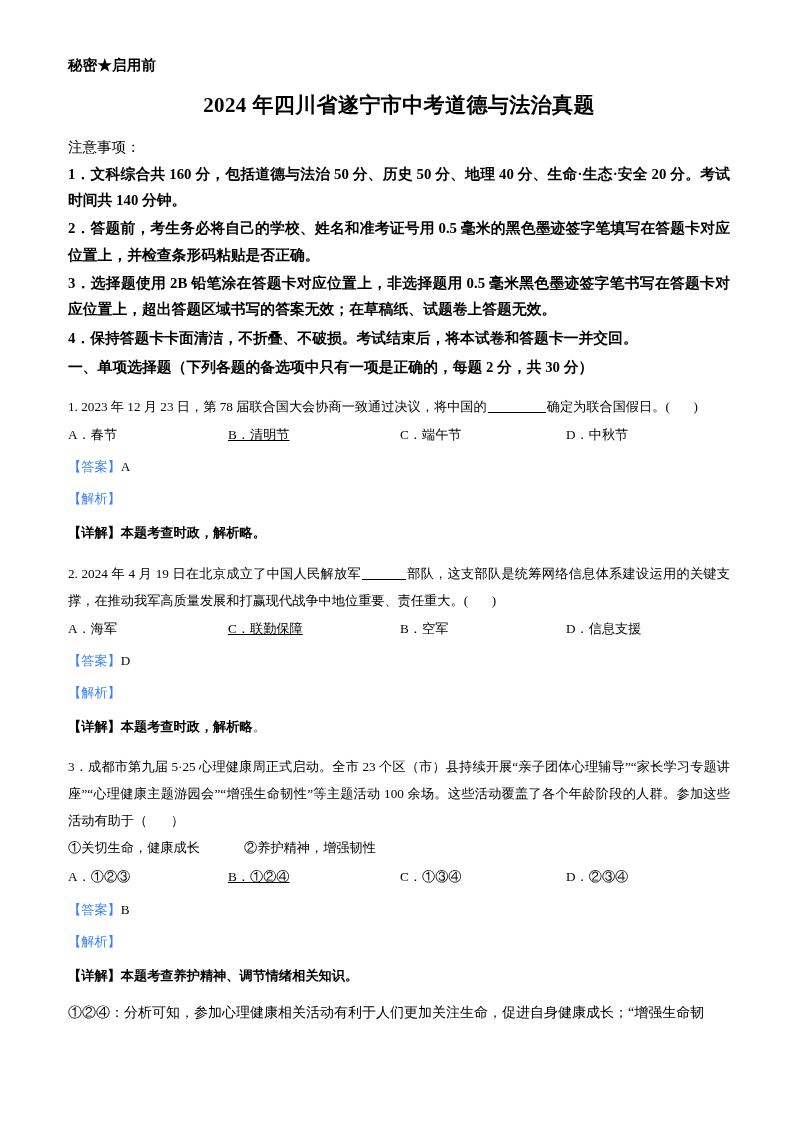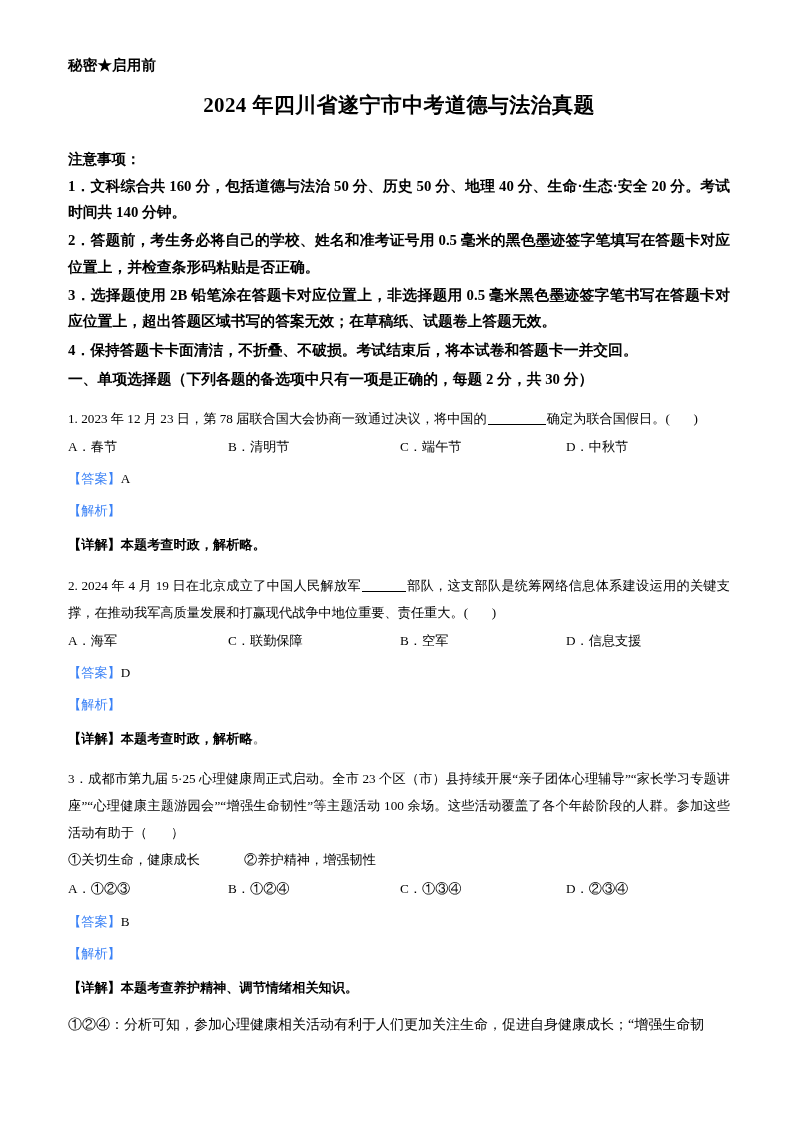--- a/index.html
+++ b/index.html
@@ -42,23 +42,23 @@
     margin-top: 14px;
     text-align: center;
     font-size: 21px;
     font-weight: bold;
     letter-spacing: 0.4px;
     line-height: 1.4;
   }
 
   
   .notice-head {
-    margin-top: 28px;
+    margin-top: 16px;
     font-size: 14.5px;
-    font-weight: bold;
+    font-weight: normal;
     line-height: 1.55;
   }
   .notice-item {
     font-size: 14.8px;
     font-weight: bold;
     line-height: 1.78;
     text-align: justify;
     text-justify: inter-character;
     margin-top: 2px;
   }
@@ -93,21 +93,21 @@
   .opt-row {
     display: flex;
     font-size: 13.2px;
     line-height: 2.05;
     margin-top: 1px;
   }
   .opt {
     box-sizing: border-box;
   }
   .opt:nth-child(1) { width: 160px; }
-  .opt:nth-child(2) { width: 172px; }
+  .opt:nth-child(2) { width: 172px; text-decoration: underline; }
   .opt:nth-child(3) { width: 166px; }
   .opt:nth-child(4) { width: auto; }
 
   .subopt-row {
     display: flex;
     font-size: 13.2px;
     line-height: 2.15;
   }
   .subopt:nth-child(1) { width: 176px; }
 

